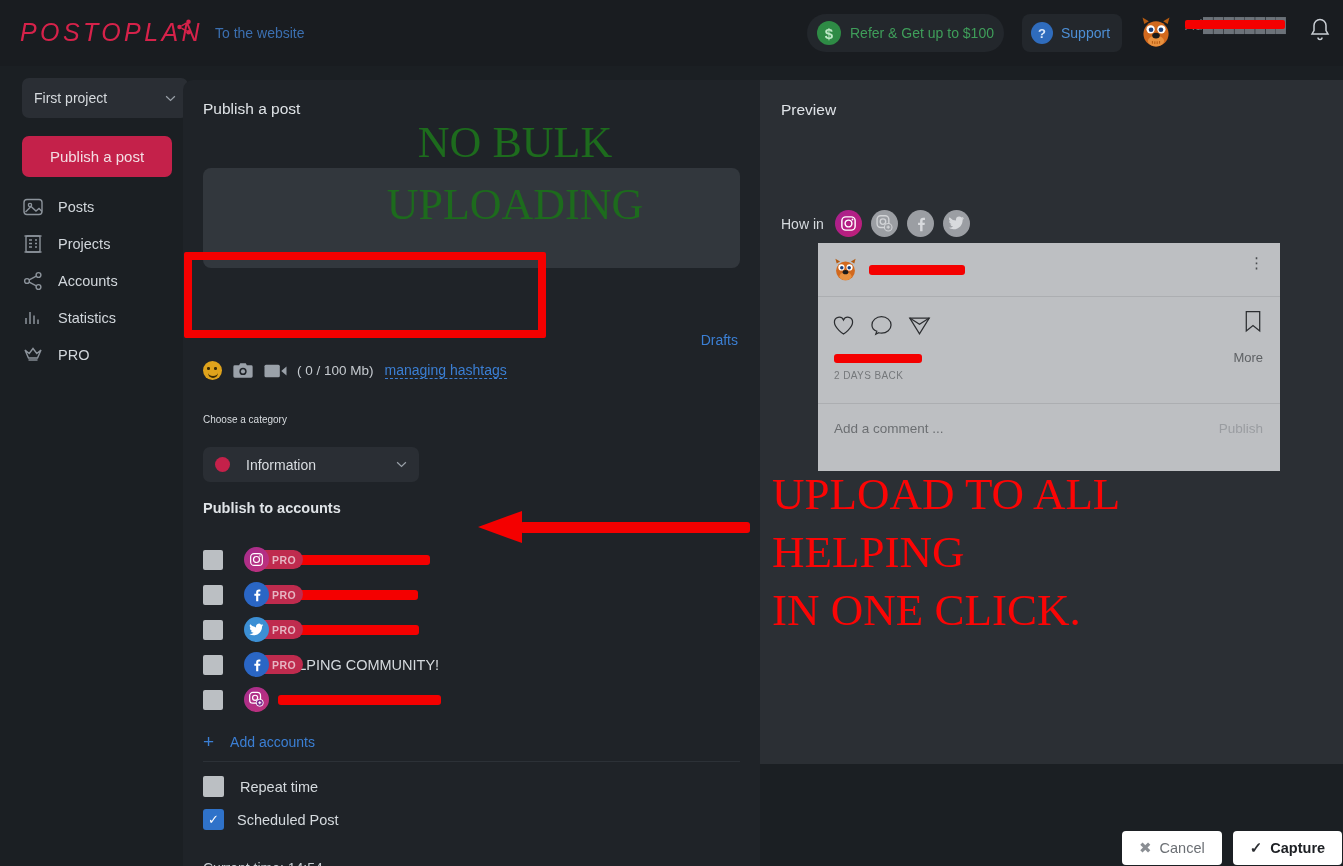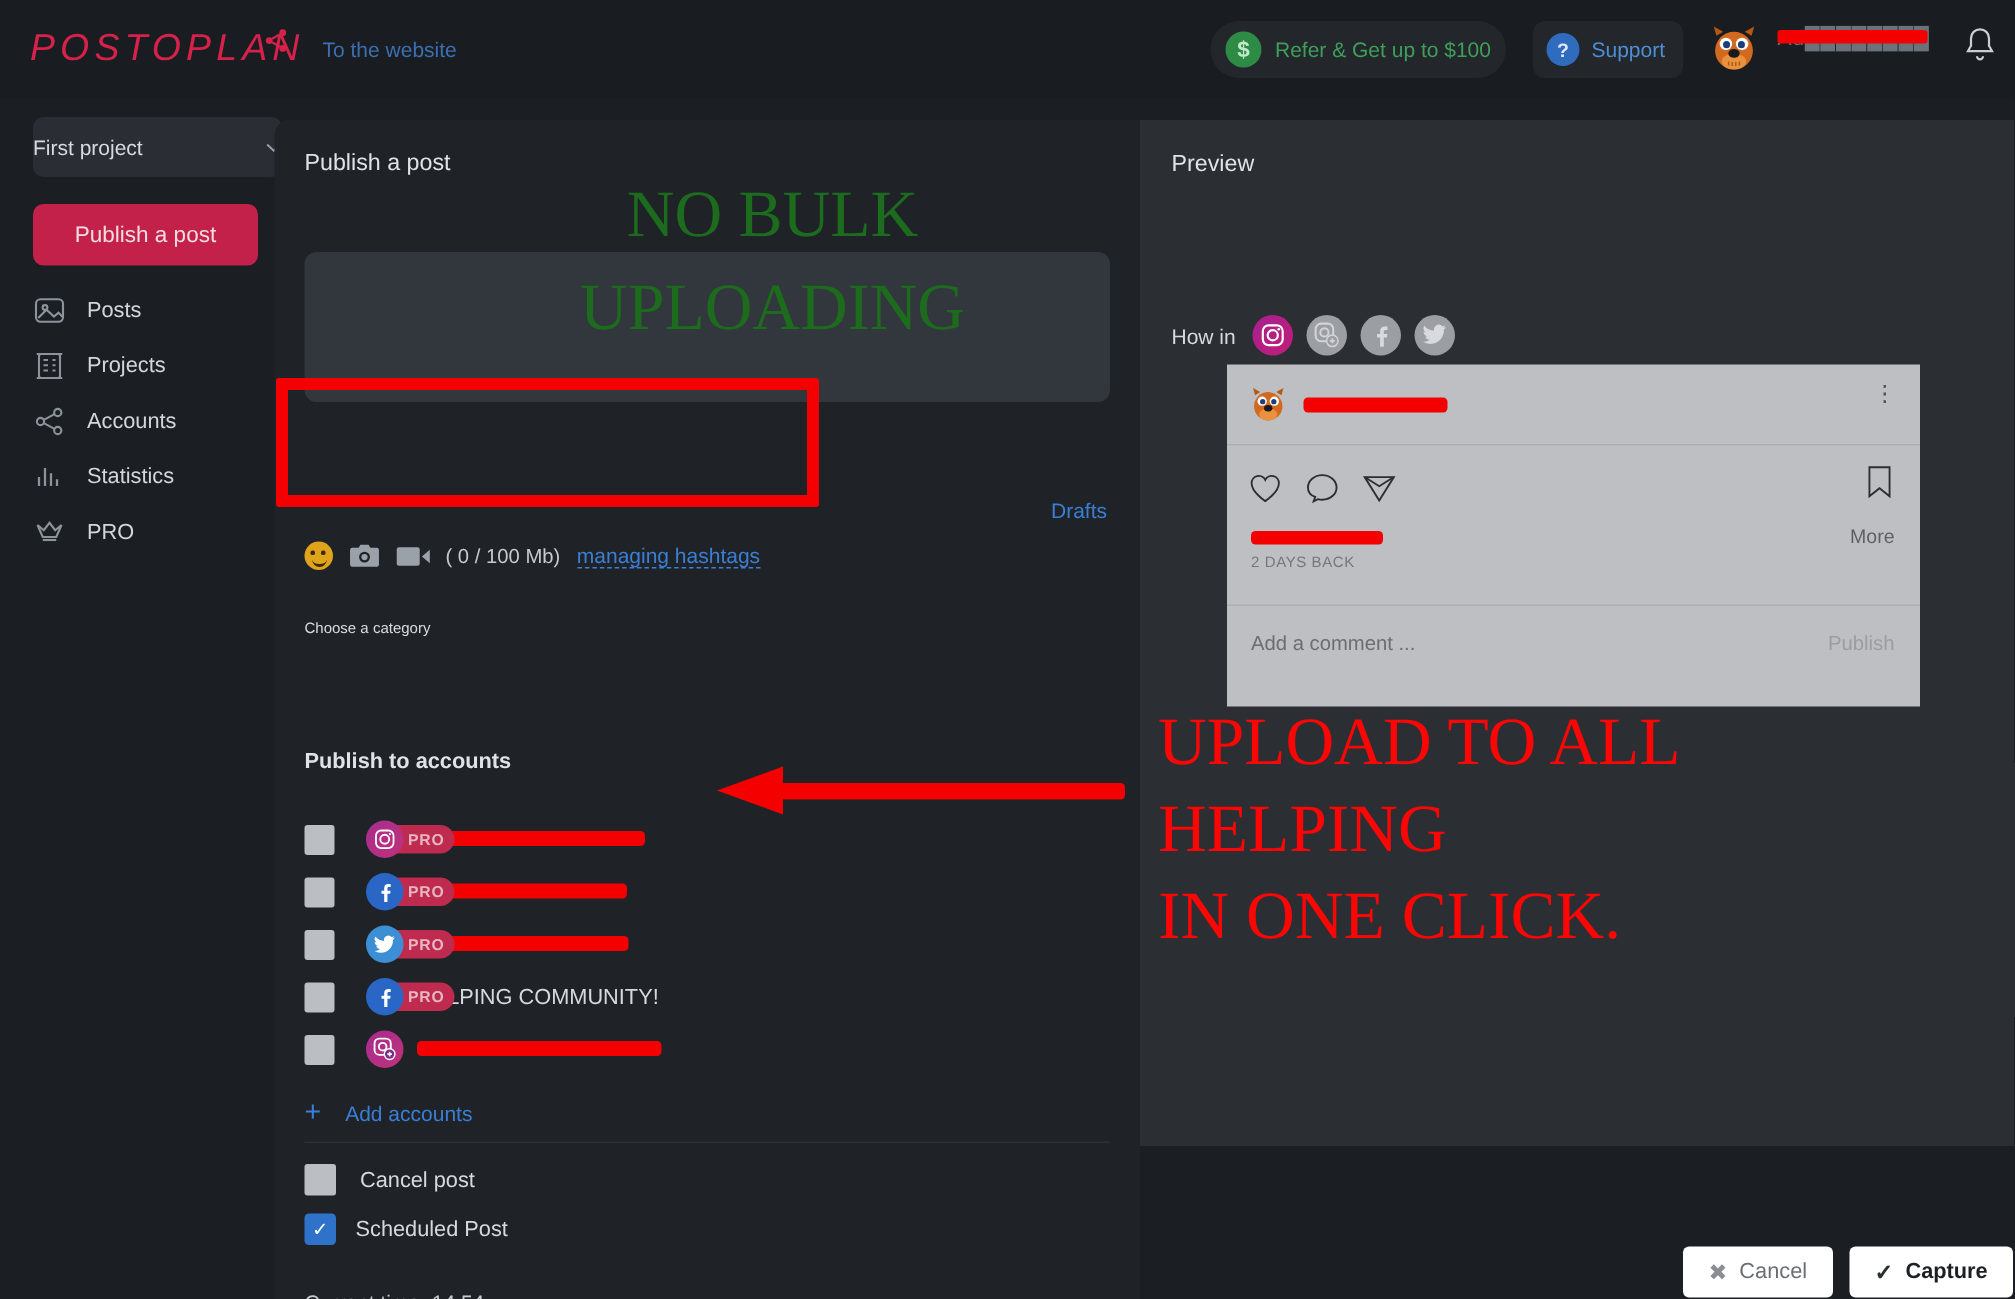--- a/index.html
+++ b/index.html
@@ -32,21 +32,21 @@
 
   .avatar { position:absolute; left:1138px; top:14px; width:36px; height:36px; }
   .user-name-redacted { position:absolute; left:1185px; top:20px; width:100px; height:9px;
                         background:#f40000; border-radius:2px; }
   .user-name-ghost { position:absolute; left:1185px; top:17px; font-size:14px; color:#6c7279; letter-spacing:.5px;}
   .bell { position:absolute; left:1308px; top:17px; width:24px; height:26px; color:#c9ced4; }
 
   
   .sidebar { position:absolute; left:0; top:66px; width:183px; height:800px; background:#1b1f23; }
   .project-select { position:absolute; left:22px; top:12px; width:166px; height:40px; background:#2a2e34;
-                    border-radius:7px; display:flex; align-items:center; padding:0 0; }
+                    border-radius:7px; display:flex; align-items:center; padding:0 12px; }
   .project-select .ps-label { font-size:14px; color:#d6dade; flex:1; }
   .chev { width:11px; height:7px; }
   .publish-btn { position:absolute; left:22px; top:70px; width:150px; height:41px; background:#c4214a;
                  border-radius:7px; color:#f3dde3; font-size:15px; display:flex;
                  align-items:center; justify-content:center; }
   .nav { position:absolute; left:22px; top:122px; width:160px; }
   .nav-item { display:flex; align-items:center; height:37px; margin-bottom:0px; }
   .nav-ico { width:22px; height:22px; margin-right:14px; color:#8c939b; display:flex; align-items:center;}
   .nav-label { font-size:14.5px; color:#d2d7dc; }
 
@@ -280,20 +280,27 @@
         </svg>
       <svg class="vid-ico" viewBox="0 0 24 16" fill="currentColor">
           <rect x="0.5" y="1.5" width="16" height="13" rx="1.6"></rect>
           <path d="M18 8 L23.5 3.3 V12.7 Z"></path>
         </svg>
       <span class="mb-text">( 0 / 100 Mb)</span>
       <span class="hashtags-link">managing hashtags</span>
     </div>
 
     <div class="choose-cat">Choose a category</div>
+    <div class="cat-select">
+      <span class="cat-dot"></span>
+      <span class="cat-label">Information</span>
+      <svg class="chev" viewBox="0 0 12 8" fill="none" stroke="#9aa1a9" stroke-width="1.4">
+          <path d="M1 1.5 L6 6.2 L11 1.5"></path>
+        </svg>
+    </div>
 
     <div class="pub-accounts-title">Publish to accounts</div>
 
     <div class="acct-list">
 
       <div class="acct-row">
         <span class="acct-cb"></span>
         <span class="badge-wrap">
           <span class="pro-pill">PRO</span>
           <span class="sico ig">
@@ -363,21 +370,21 @@
     </div>
 
     <div class="add-accounts">
       <span class="plus">+</span>
       <span class="add-acc-txt">Add accounts</span>
     </div>
     <div class="divider"></div>
 
     <div class="repeat-row">
       <span class="cb-grey"></span>
-      <span class="cb-lbl-a">Cancel post</span>
+      <span class="cb-lbl-a">Repeat time</span>
     </div>
     <div class="sched-row">
       <span class="cb-blue">✓</span>
       <span class="cb-lbl-b">Scheduled Post</span>
     </div>
 
     <div class="current-time">Current time: 14:54</div>
 
   </div>
 

